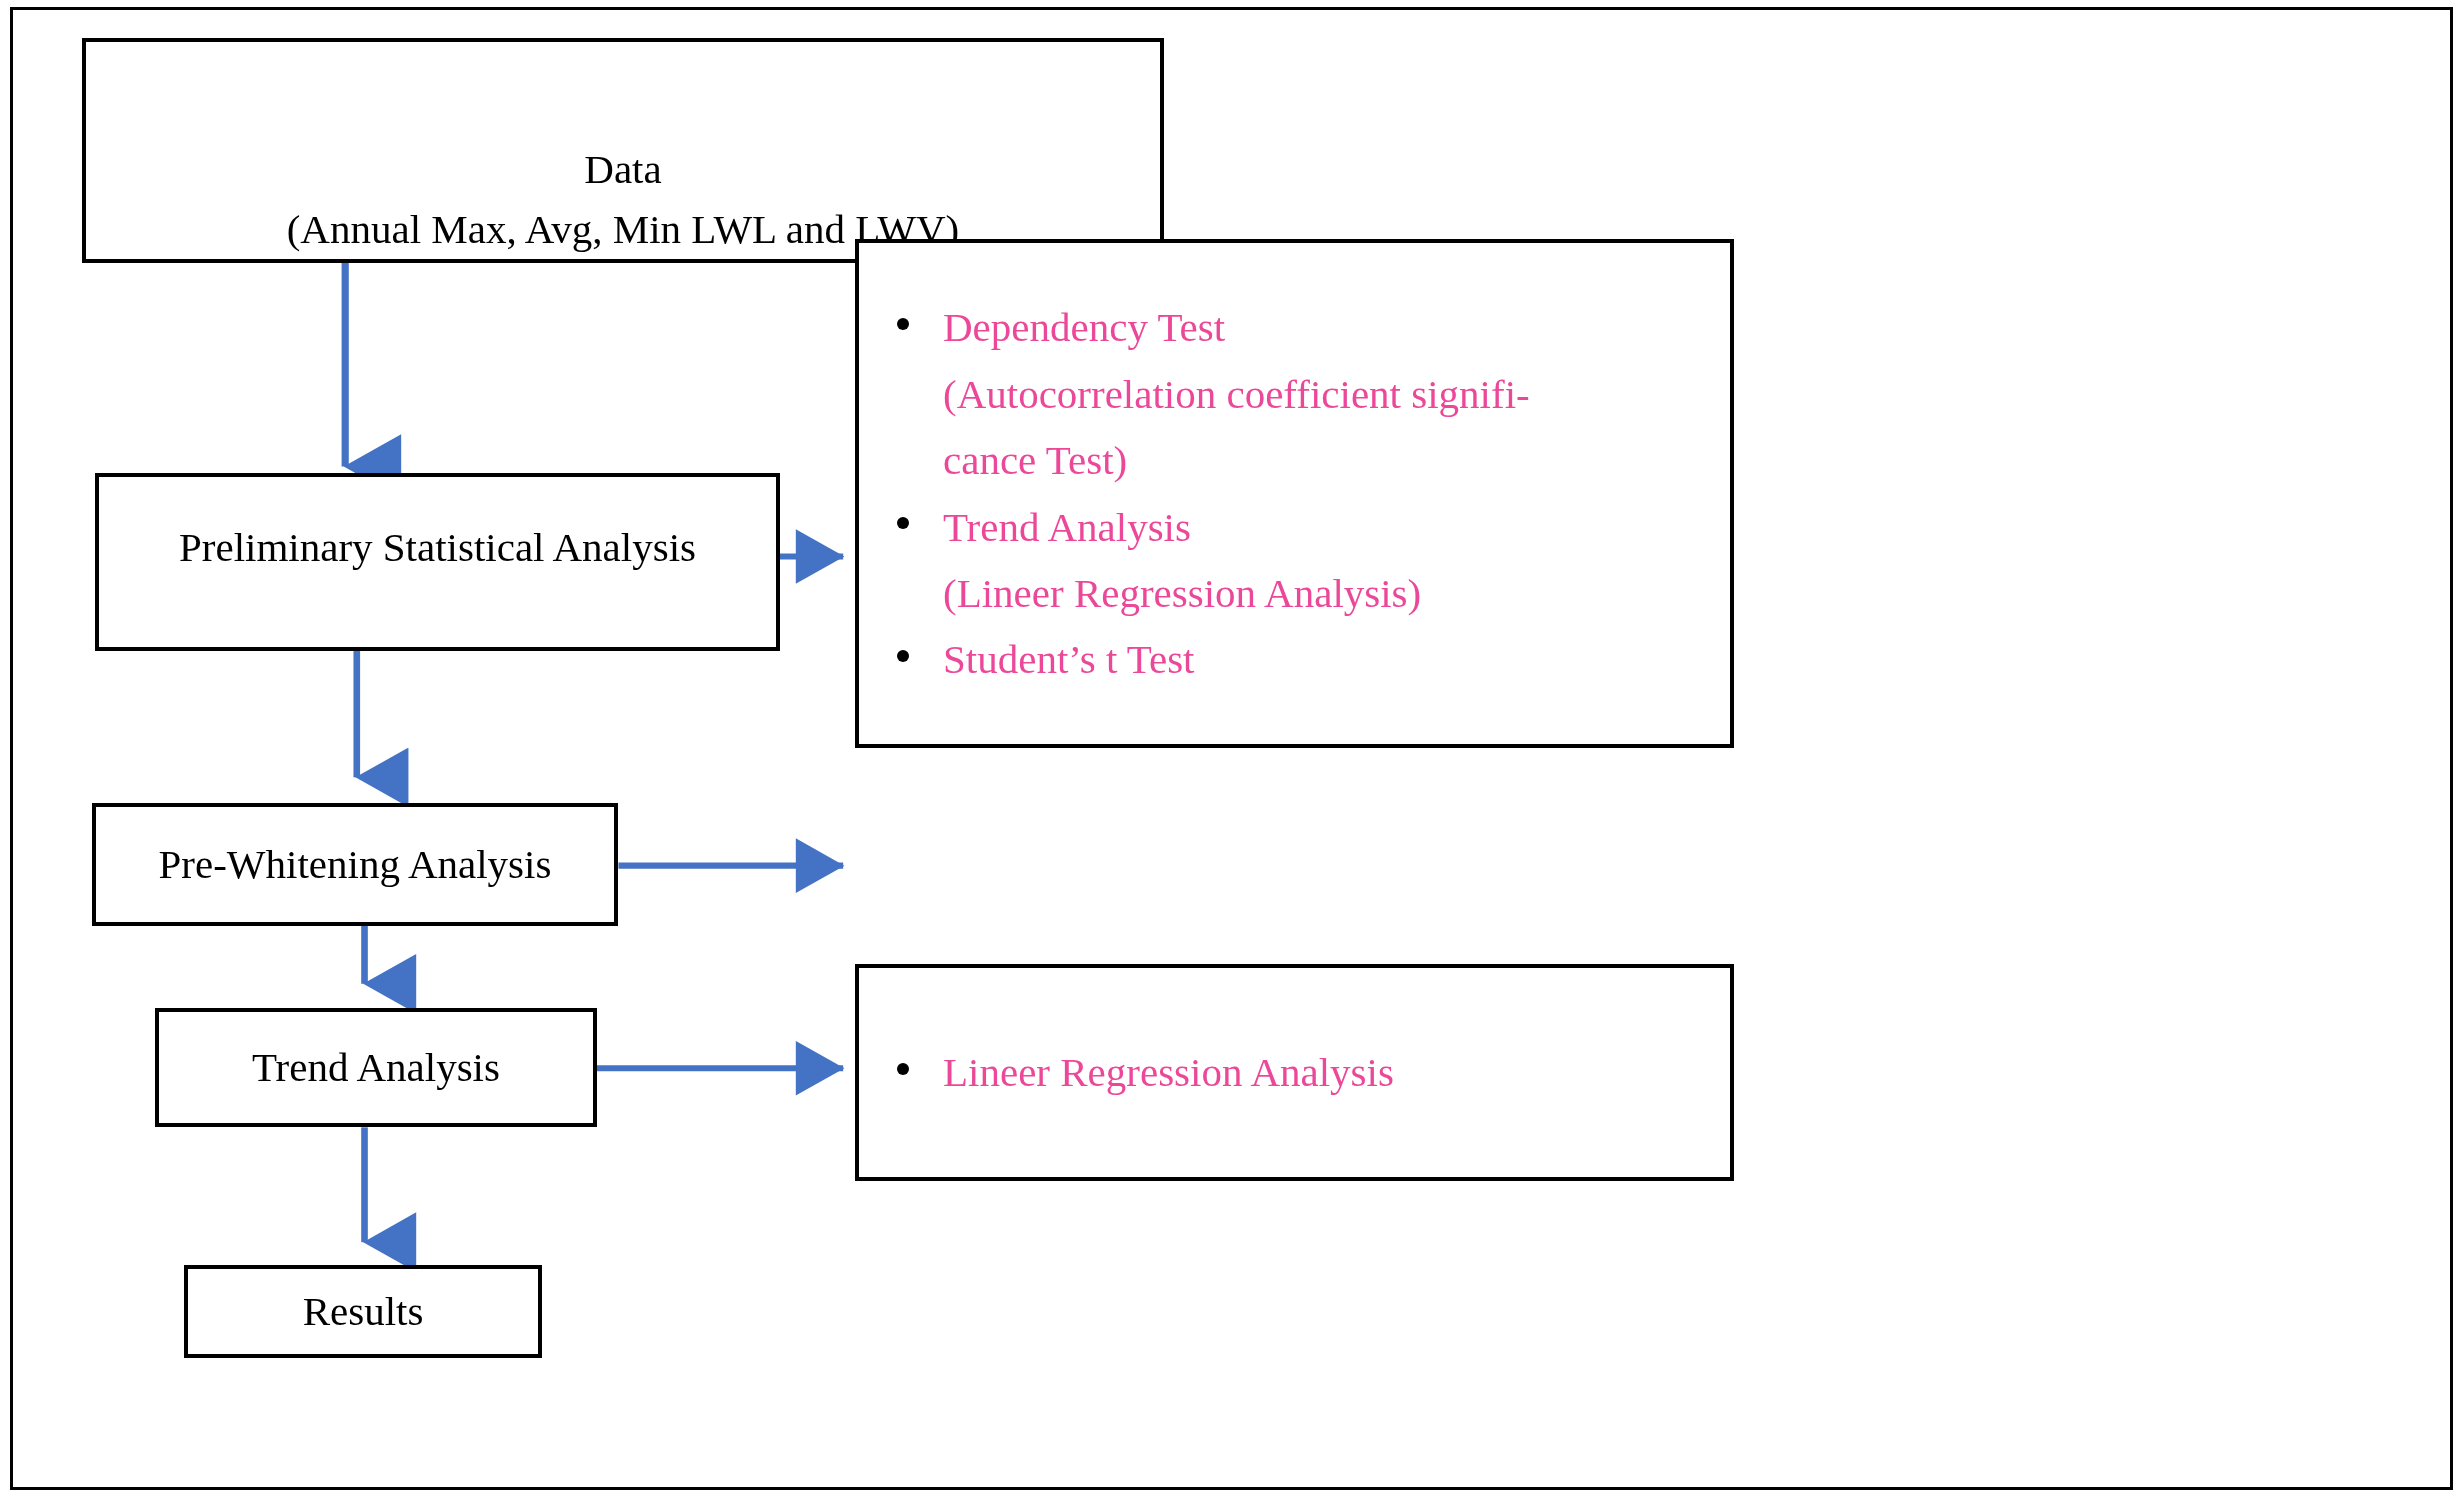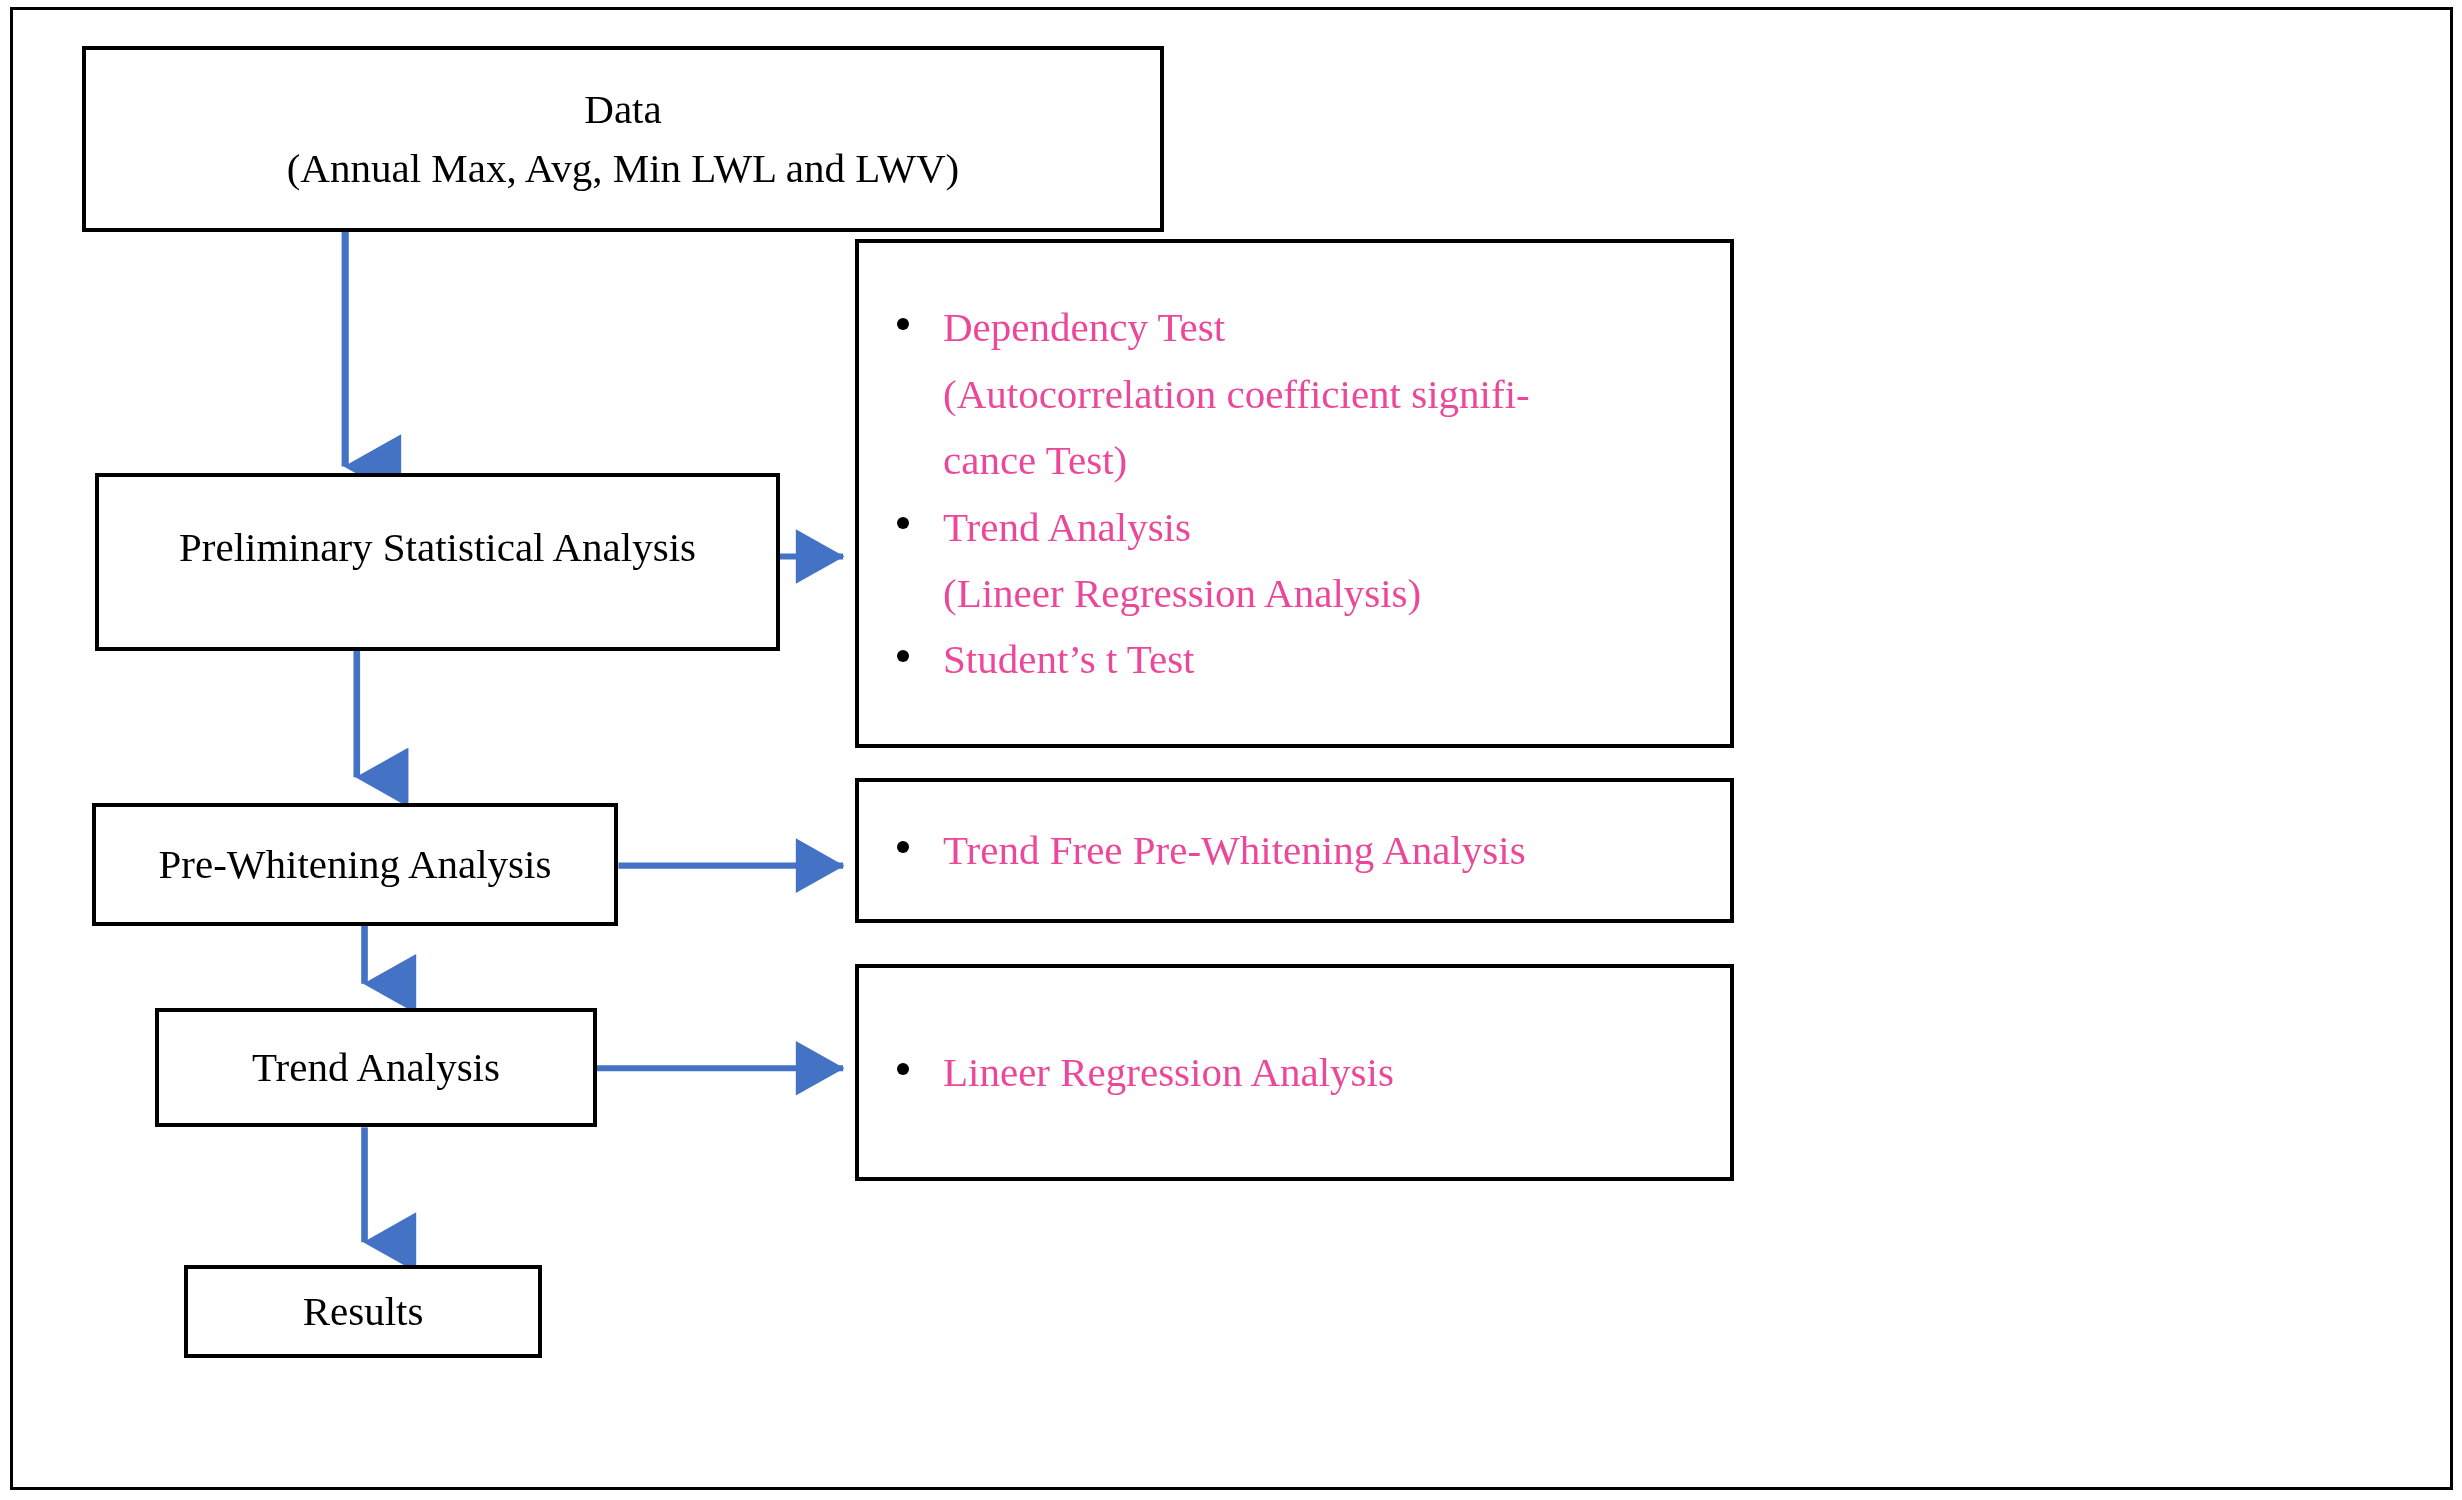--- a/index.html
+++ b/index.html
@@ -126,21 +126,21 @@
 
     <line x1="1120" y1="1568" x2="1527" y2="1568" stroke="#4472C4" stroke-width="11" marker-end="url(#ah-right)"></line>
 
     <line x1="660" y1="1676" x2="660" y2="1782" stroke="#4472C4" stroke-width="12" marker-end="url(#ah-down)"></line>
 
     <line x1="1080" y1="1935" x2="1527" y2="1935" stroke="#4472C4" stroke-width="11" marker-end="url(#ah-right)"></line>
 
     <line x1="660" y1="2042" x2="660" y2="2250" stroke="#4472C4" stroke-width="12" marker-end="url(#ah-down)"></line>
   </svg>
 
-  <div class="node-box" style="left:82px; top:46px; width:1082px; height:186px;">
+  <div class="node-box" style="left:82px; top:38px; width:1082px; height:225px;align-items:flex-end;">
     <span class="node-label">Data
 (Annual Max, Avg, Min LWL and LWV)</span>
   </div>
 
   <div class="node-box" style="left:71px; top:473px; width:685px; height:178px;margin-left:24px;">
     <span class="node-label" style="margin-bottom:29px;">Preliminary Statistical Analysis</span>
   </div>
 
   <div class="node-box" style="left:92px; top:803px; width:526px; height:123px;">
     <span class="node-label">Pre-Whitening Analysis</span>
@@ -167,28 +167,20 @@
         <span class="bullet-text">Trend Analysis
 (Lineer Regression Analysis)</span>
       </li>
       <li class="bullet-item">
         <span class="bullet-dot"></span>
         <span class="bullet-text">Student’s t Test</span>
       </li>
     </ul>
   </div>
 
-  <div class="list-box" style="left:855px; top:778px; width:879px; height:145px;">
-    <ul class="bullet-list">
-      <li class="bullet-item">
-        <span class="bullet-dot"></span>
-        <span class="bullet-text">Trend Free Pre-Whitening Analysis</span>
-      </li>
-    </ul>
-  </div>
 
   <div class="list-box" style="left:855px; top:964px; width:879px; height:217px;">
     <ul class="bullet-list">
       <li class="bullet-item">
         <span class="bullet-dot"></span>
         <span class="bullet-text">Lineer Regression Analysis</span>
       </li>
     </ul>
   </div>
 

